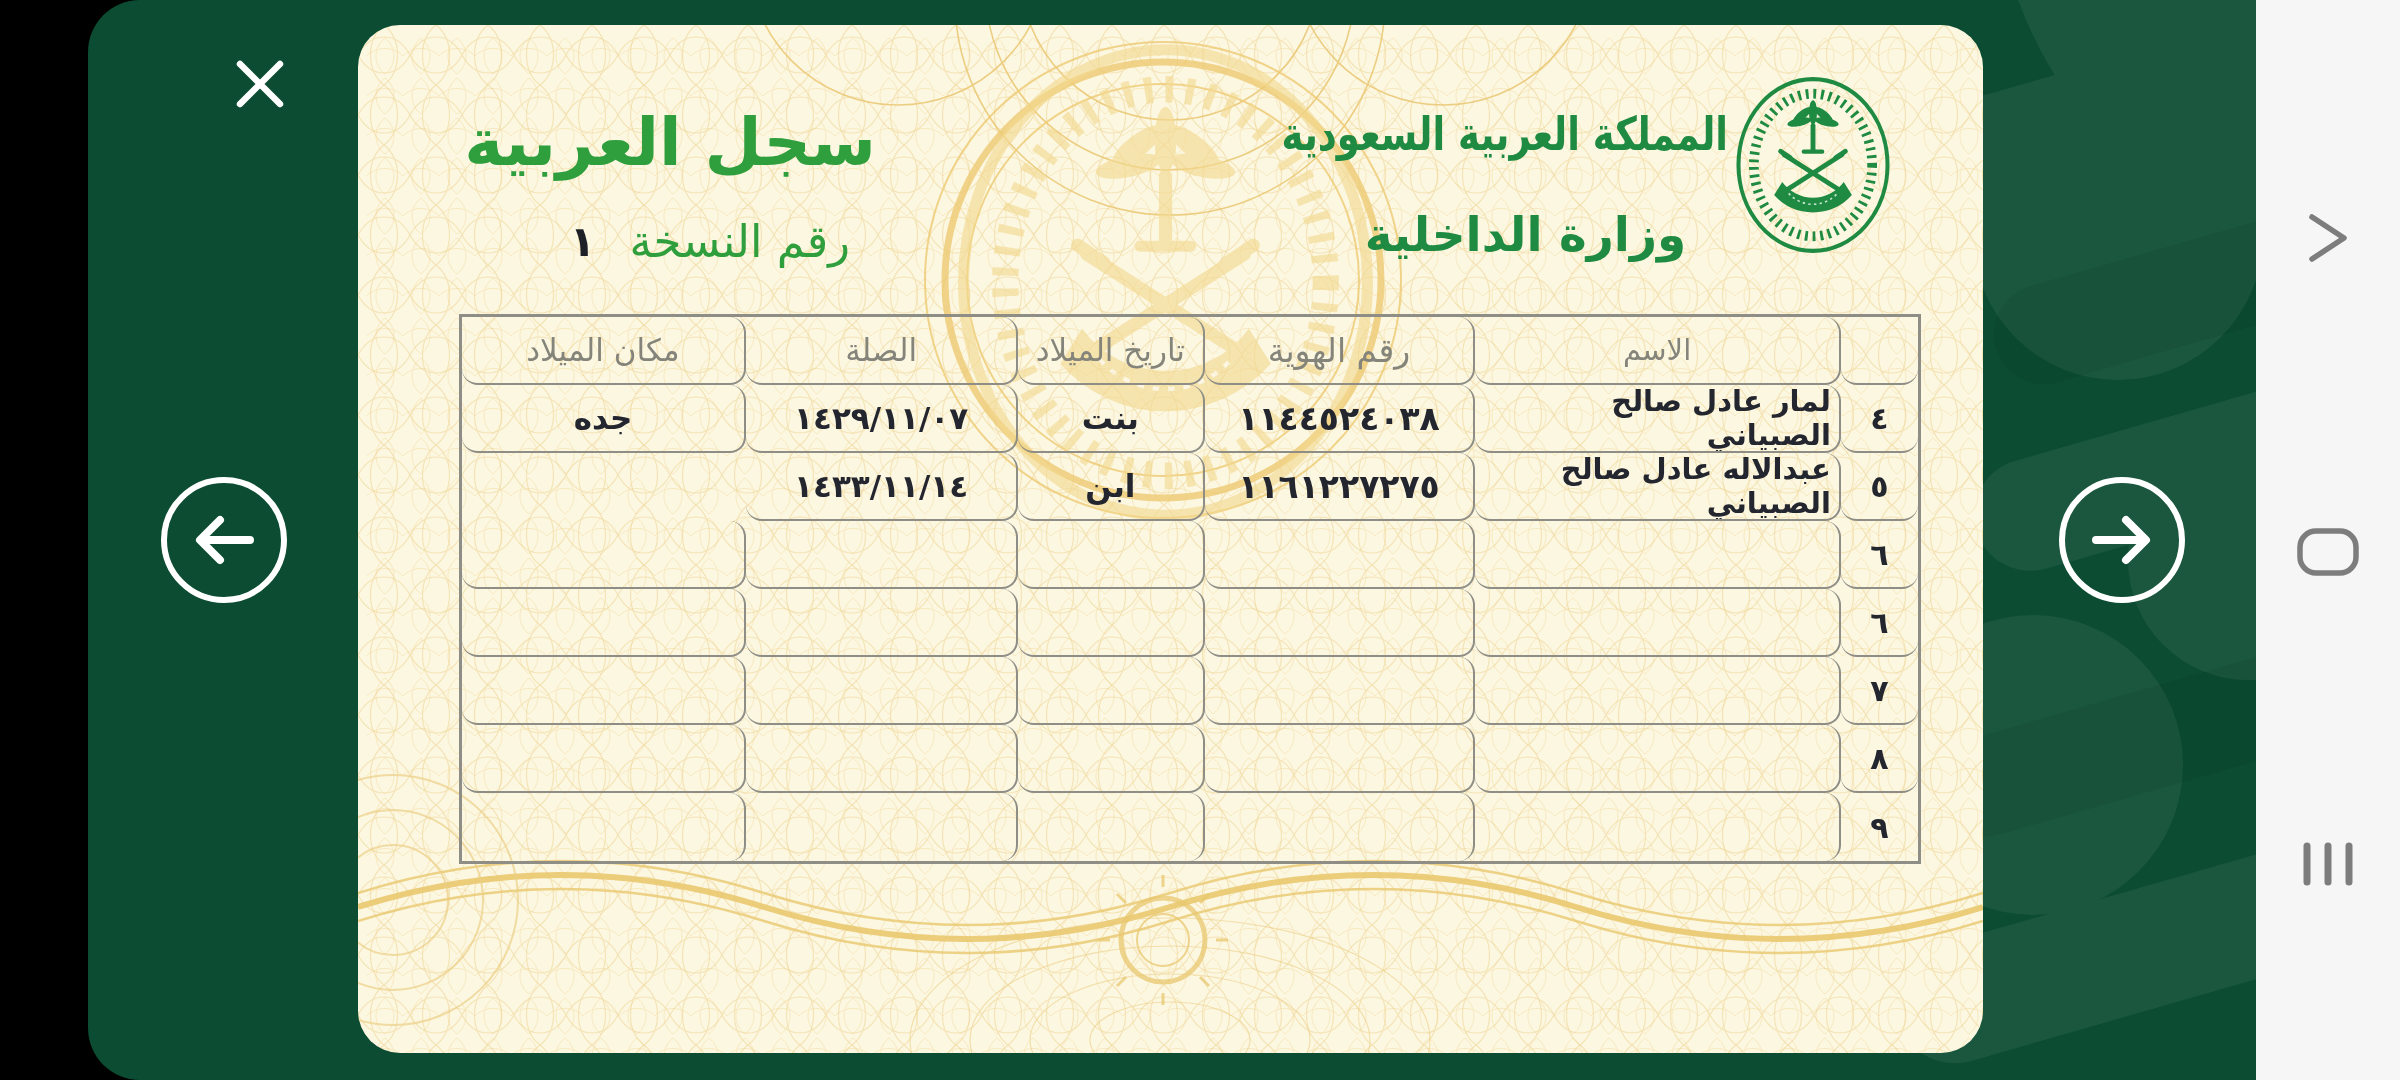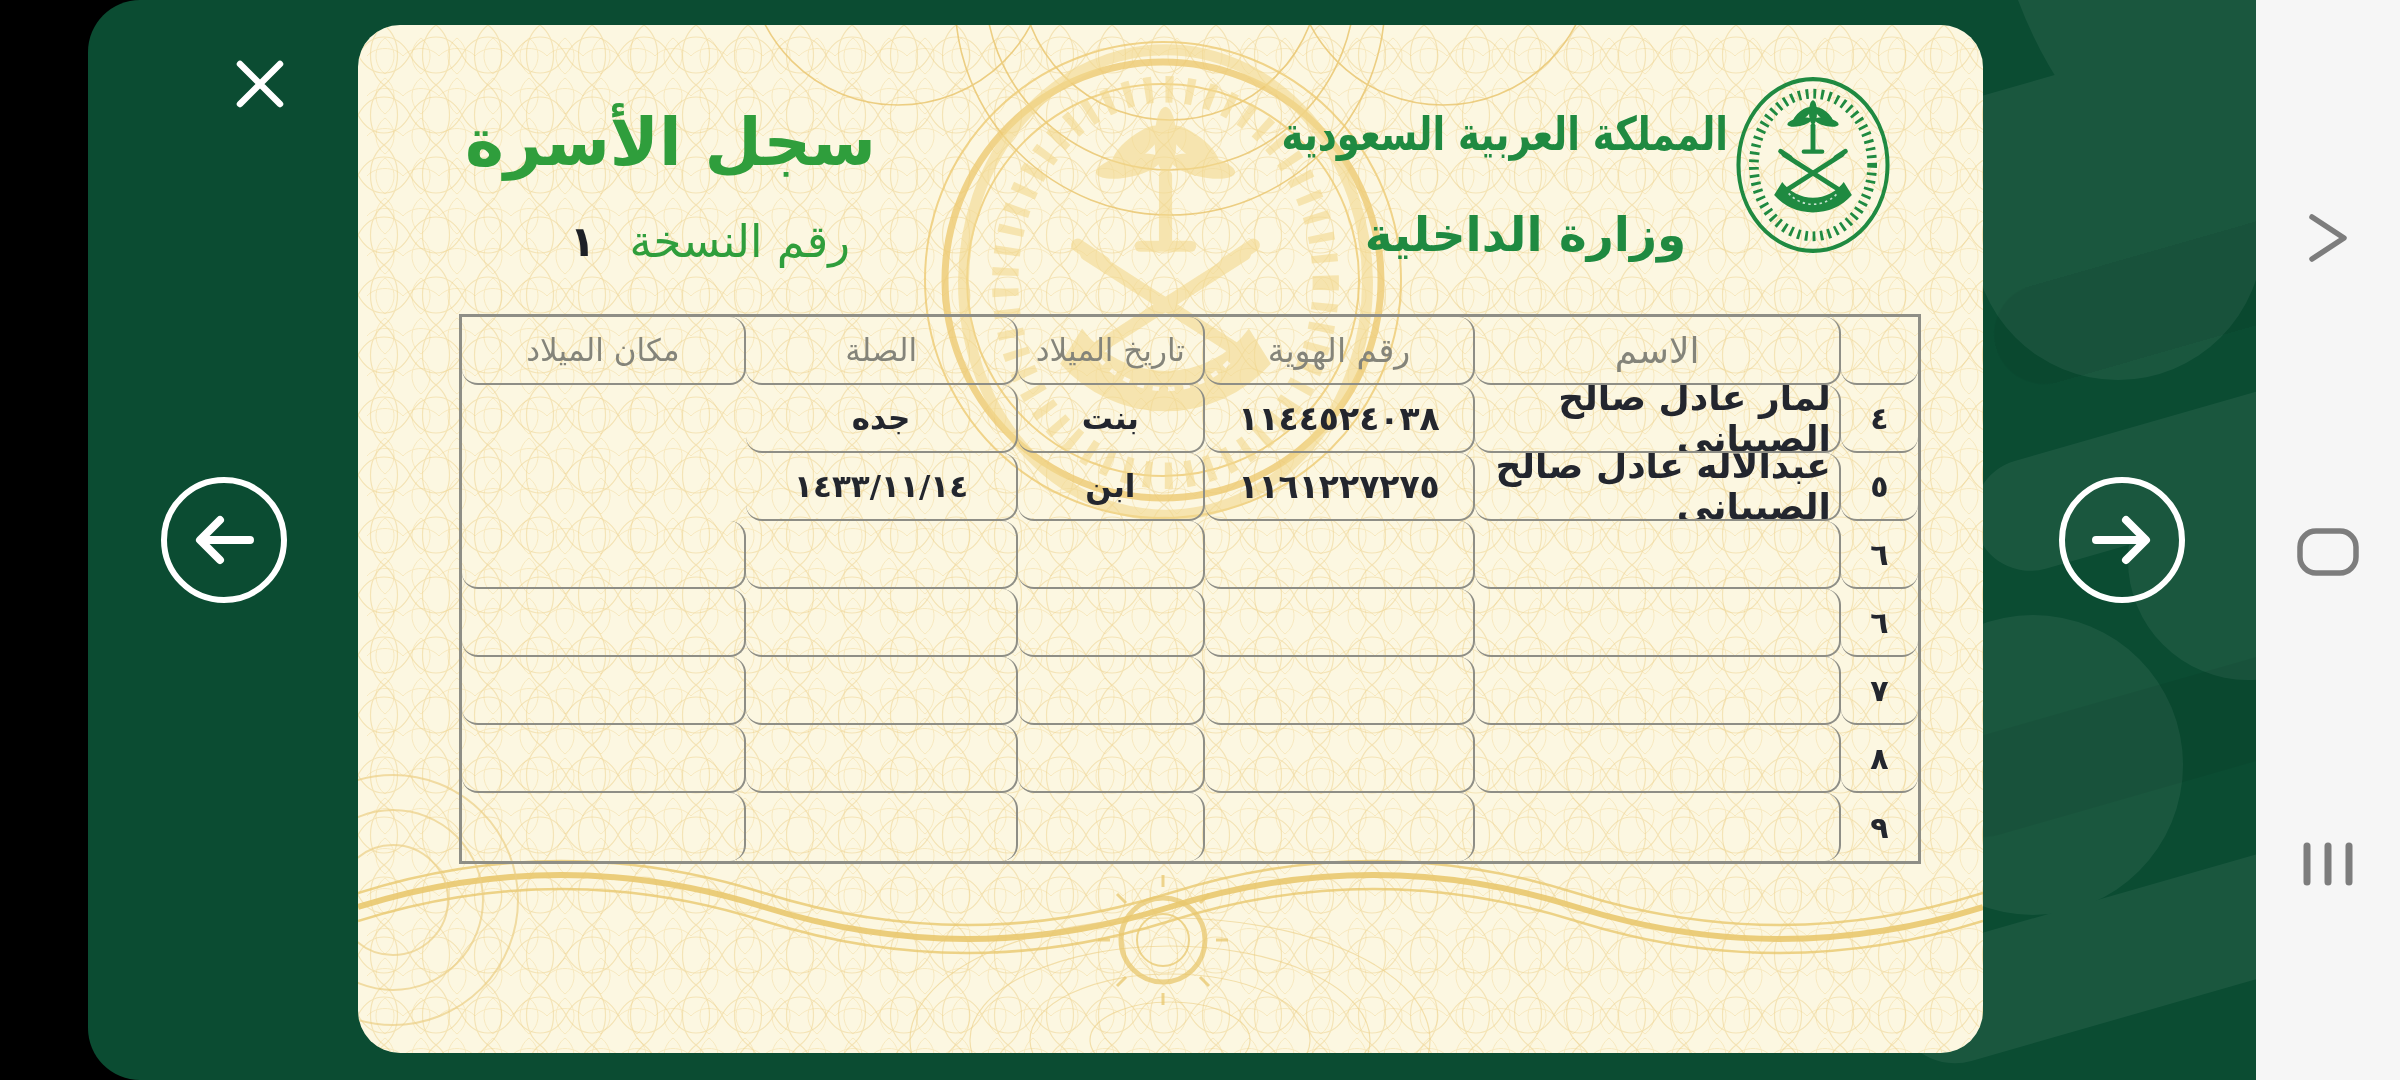--- a/index.html
+++ b/index.html
@@ -44,21 +44,21 @@
 
   
   .ftable{position:absolute;left:101px;top:289px;width:1462px;direction:rtl;
           border:3px solid var(--table-border);box-sizing:border-box;background:transparent;}
   .trow{display:grid;grid-template-columns:5.3% 25.1% 18.6% 12.8% 18.7% 19.5%;height:68px;}
   .trow:not(:last-child) .cell{border-bottom:2px solid var(--table-border);}
   .cell{display:flex;align-items:center;justify-content:center;box-sizing:border-box;overflow:hidden;border-radius:16px;}
   .cell:not(:first-child){border-inline-start:2px solid var(--table-border);}
   .thead .cell{color:var(--header-text);font-size:27px;font-weight:400;}
   .tbody .cell{color:var(--data-text);font-weight:bold;}
-  .cell.no{font-size:30px;} .cell.name{font-size:36px;padding:16px 8px;} .cell.id{font-size:33px;letter-spacing:2px;}
+  .cell.no{font-size:30px;} .cell.name{font-size:29px;padding:16px 8px;} .cell.id{font-size:33px;letter-spacing:2px;}
   .cell.rel{font-size:31px;} .cell.date{font-size:31px;letter-spacing:1px;} .cell.place{font-size:31px;}
 
   
   .android-nav{position:absolute;left:2256px;top:0;width:144px;height:1080px;background:var(--navbar-bg);
                display:flex;flex-direction:column;align-items:center;}
   .android-nav button{background:transparent;border:0;padding:0;cursor:pointer;position:absolute;left:0;
                       width:144px;height:120px;display:flex;align-items:center;justify-content:center;}
   .nav-back{top:178px;} .nav-home{top:492px;} .nav-recents{top:804px;}
 </style>
 </head>
@@ -188,21 +188,21 @@
         <circle cx="805" cy="915" r="42" stroke-width="5"></circle>
           <circle cx="805" cy="915" r="26" stroke-width="2"></circle>
         <path d="M805,862 L805,850 M805,968 L805,980 M752,915 L740,915 M858,915 L870,915 M768,878 L759,869 M842,878 L851,869 M768,952 L759,961 M842,952 L851,961" stroke-width="3"></path>
       </g>
     </svg>
 
     <svg class="watermark" viewBox="0 0 200 230">
       <use href="#moi"></use>
     </svg>
 
-    <div class="doc-title">سجل الأسرة</div>
+    <div class="doc-title">سجل العربية</div>
     <div class="copy-line">
       <span>رقم النسخة</span>
       <span class="num">١</span>
     </div>
     <div class="country">المملكة العربية السعودية</div>
     <div class="ministry">وزارة الداخلية</div>
 
     <svg class="emblem-green" viewBox="0 0 200 230">
       <use href="#moi"></use>
     </svg>
@@ -215,20 +215,21 @@
         <div class="cell date">تاريخ الميلاد</div>
         <div class="cell rel">الصلة</div>
         <div class="cell place">مكان الميلاد</div>
       </div>
       <div class="tbody" style="display:contents"></div>
     <div class="trow tbody">
           <div class="cell no">٤</div>
           <div class="cell name">لمار عادل صالح الصبياني</div>
           <div class="cell id">١١٤٤٥٢٤٠٣٨</div>
           <div class="cell rel">بنت</div>
+          <div class="cell date">١٤٢٩/١١/٠٧</div>
           <div class="cell place">جده</div>
         </div><div class="trow tbody">
           <div class="cell no">٥</div>
           <div class="cell name">عبدالاله عادل صالح الصبياني</div>
           <div class="cell id">١١٦١٢٢٧٢٧٥</div>
           <div class="cell rel">ابن</div>
           <div class="cell date">١٤٣٣/١١/١٤</div>
         </div><div class="trow tbody">
           <div class="cell no">٦</div>
           <div class="cell name"></div>

